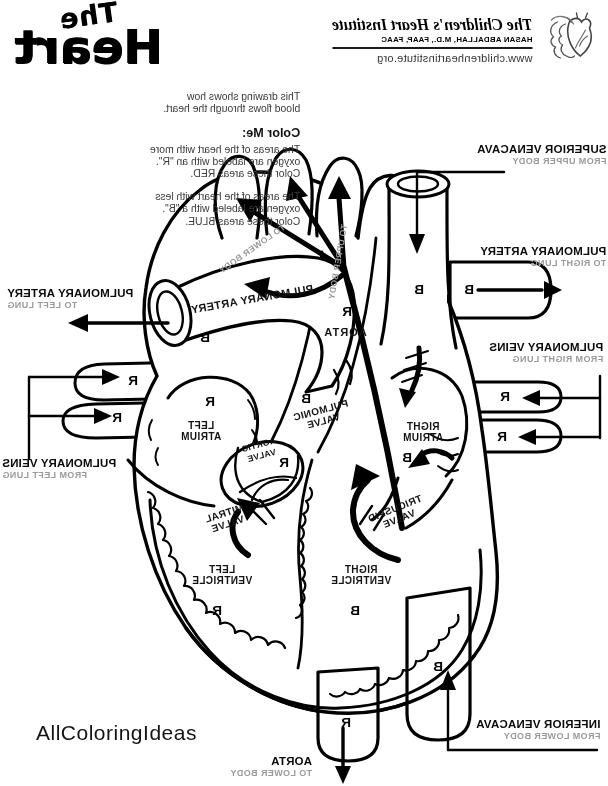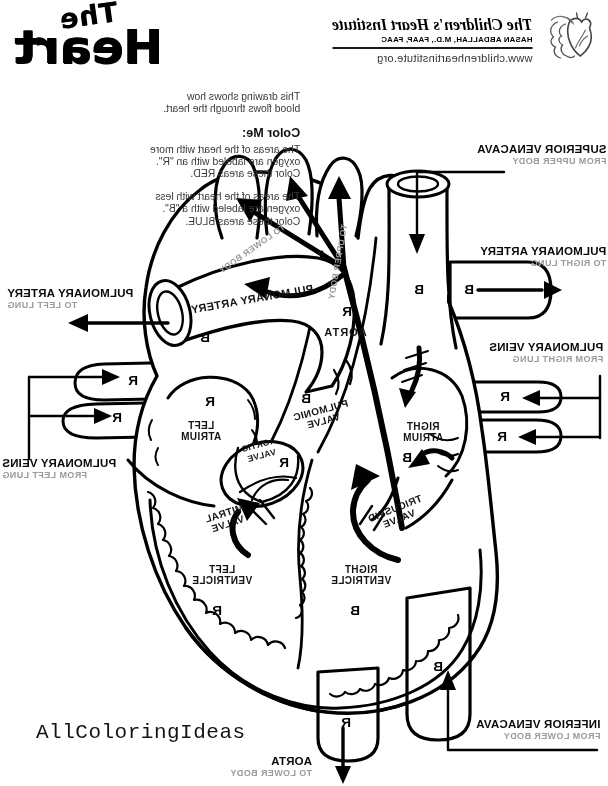--- a/index.html
+++ b/index.html
@@ -28,21 +28,21 @@
   
   .vlbl{position:absolute;transform:scaleX(-1);width:max-content;}
   .vlbl .t{font-weight:800;font-size:11.5px;letter-spacing:0.2px;color:#0a0a0a;white-space:nowrap;}
   .vlbl .s{font-weight:700;font-size:9px;letter-spacing:0.4px;color:#9b9b9b;margin-top:1px;white-space:nowrap;}
   .alignR{text-align:right;}
   
   .an{font-weight:600;font-size:10px;line-height:10.5px;letter-spacing:0.4px;color:#141414;white-space:nowrap;}
   .an.small{font-size:8.6px;}
   .an.gray{color:#9a9a9a;font-size:8.6px;font-weight:700;}
   .mk{font-weight:800;font-size:13.5px;color:#000;}
-  .watermark{position:absolute;left:36px;top:721px;font-family:Liberation Mono, monospace;
+  .watermark{position:absolute;left:36px;top:721px;font-family:Liberation Sans, sans-serif;
              font-size:21px;letter-spacing:0.5px;color:#141414;}
 </style>
 </head>
 <body>
 
 <div class="page">
 
   <svg class="art" width="608" height="786" viewBox="0 0 608 786">
     <g stroke="#000" stroke-linecap="round" stroke-linejoin="round" fill="none">
 

